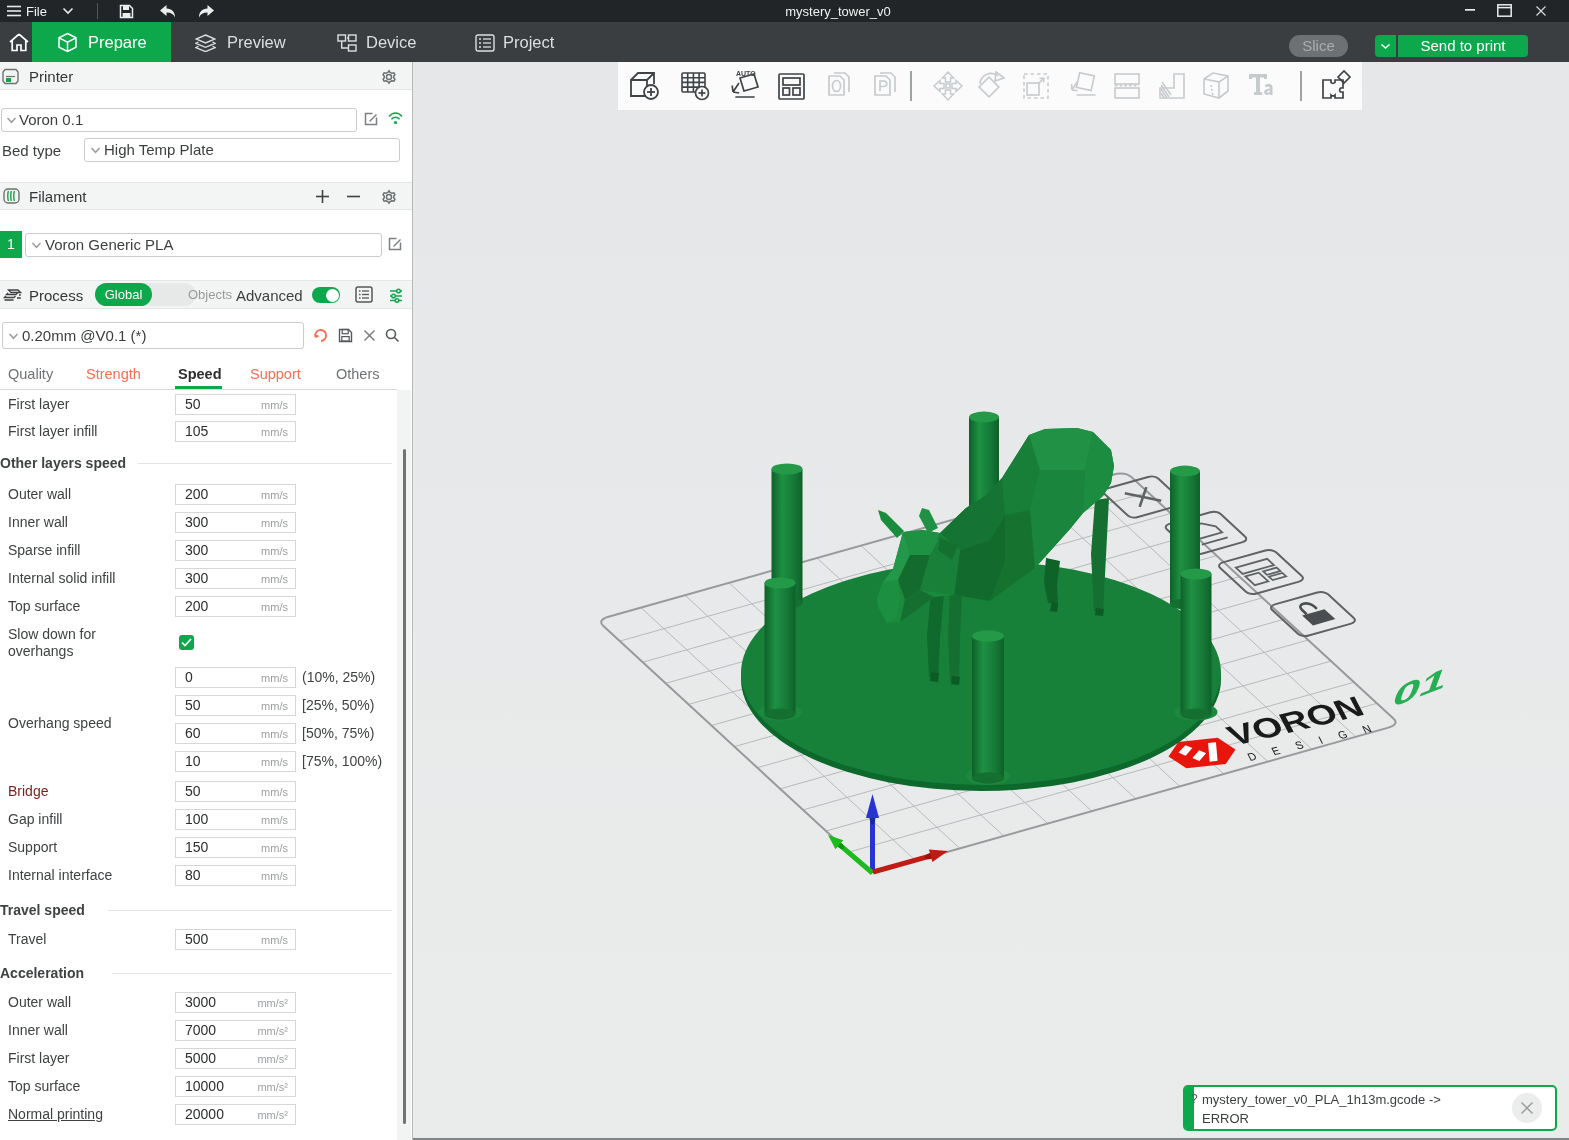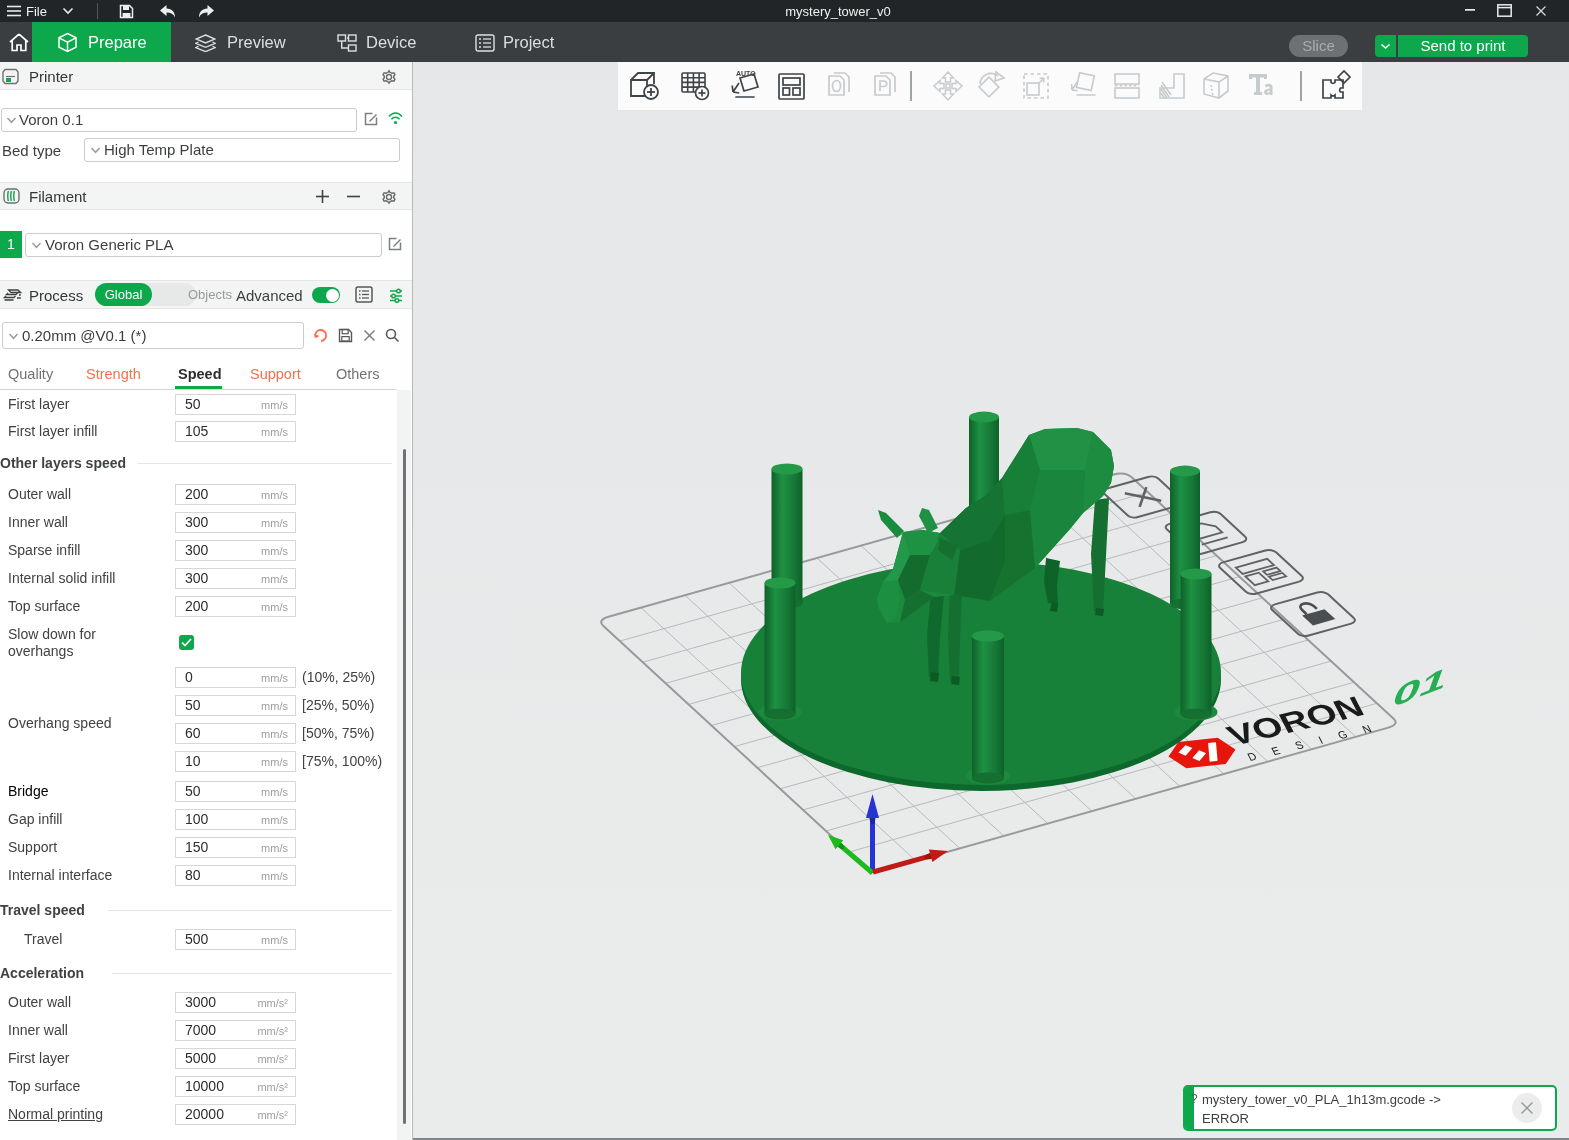--- a/index.html
+++ b/index.html
@@ -532,39 +532,39 @@
 <div class="abs" style="left:302px;top:697px;font-size:14px;color:#3F4243;">[25%, 50%)</div>
 <div class="abs" style="left:175px;top:723px;width:121px;height:21px;border:1px solid #D5D7D8;background:#fff;"></div>
     <div class="abs" style="left:185px;top:725px;font-size:14px;color:#2B2D2E;">60</div>
     <div class="abs" style="left:175px;top:728px;width:113px;text-align:right;font-size:11px;color:#9B9EA0;">mm/s</div>
 <div class="abs" style="left:302px;top:725px;font-size:14px;color:#3F4243;">[50%, 75%)</div>
 <div class="abs" style="left:175px;top:751px;width:121px;height:21px;border:1px solid #D5D7D8;background:#fff;"></div>
     <div class="abs" style="left:185px;top:753px;font-size:14px;color:#2B2D2E;">10</div>
     <div class="abs" style="left:175px;top:756px;width:113px;text-align:right;font-size:11px;color:#9B9EA0;">mm/s</div>
 <div class="abs" style="left:302px;top:753px;font-size:14px;color:#3F4243;">[75%, 100%)</div>
 <div class="abs" style="left:8px;top:715px;font-size:14px;color:#3F4243;">Overhang speed</div>
-<div class="abs" style="left:8px;top:783px;font-size:14px;color:#000000;">Bridge</div>
+<div class="abs" style="left:8px;top:783px;font-size:14px;color:#7f1d1d;">Bridge</div>
 <div class="abs" style="left:175px;top:781px;width:121px;height:21px;border:1px solid #D5D7D8;background:#fff;"></div>
     <div class="abs" style="left:185px;top:783px;font-size:14px;color:#2B2D2E;">50</div>
     <div class="abs" style="left:175px;top:786px;width:113px;text-align:right;font-size:11px;color:#9B9EA0;">mm/s</div>
 <div class="abs" style="left:8px;top:811px;font-size:14px;color:#3F4243;">Gap infill</div>
 <div class="abs" style="left:175px;top:809px;width:121px;height:21px;border:1px solid #D5D7D8;background:#fff;"></div>
     <div class="abs" style="left:185px;top:811px;font-size:14px;color:#2B2D2E;">100</div>
     <div class="abs" style="left:175px;top:814px;width:113px;text-align:right;font-size:11px;color:#9B9EA0;">mm/s</div>
 <div class="abs" style="left:8px;top:839px;font-size:14px;color:#3F4243;">Support</div>
 <div class="abs" style="left:175px;top:837px;width:121px;height:21px;border:1px solid #D5D7D8;background:#fff;"></div>
     <div class="abs" style="left:185px;top:839px;font-size:14px;color:#2B2D2E;">150</div>
     <div class="abs" style="left:175px;top:842px;width:113px;text-align:right;font-size:11px;color:#9B9EA0;">mm/s</div>
 <div class="abs" style="left:8px;top:867px;font-size:14px;color:#3F4243;">Internal interface</div>
 <div class="abs" style="left:175px;top:865px;width:121px;height:21px;border:1px solid #D5D7D8;background:#fff;"></div>
     <div class="abs" style="left:185px;top:867px;font-size:14px;color:#2B2D2E;">80</div>
     <div class="abs" style="left:175px;top:870px;width:113px;text-align:right;font-size:11px;color:#9B9EA0;">mm/s</div>
 <div class="abs" style="left:0px;top:902px;font-size:14px;color:#3F4243;font-weight:bold;">Travel speed</div>
 <div class="abs" style="left:108px;top:910px;width:284px;height:1px;background:#E3E4E4;"></div>
-<div class="abs" style="left:8px;top:930.5px;font-size:14px;color:#3F4243;margin-left:16px;">Travel</div>
+<div class="abs" style="left:8px;top:930.5px;font-size:14px;color:#3F4243;">Travel</div>
 <div class="abs" style="left:175px;top:928.5px;width:121px;height:21px;border:1px solid #D5D7D8;background:#fff;"></div>
     <div class="abs" style="left:185px;top:930.5px;font-size:14px;color:#2B2D2E;">500</div>
     <div class="abs" style="left:175px;top:933.5px;width:113px;text-align:right;font-size:11px;color:#9B9EA0;">mm/s</div>
 <div class="abs" style="left:0px;top:965px;font-size:14px;color:#3F4243;font-weight:bold;">Acceleration</div>
 <div class="abs" style="left:112px;top:973px;width:280px;height:1px;background:#E3E4E4;"></div>
 <div class="abs" style="left:8px;top:993.5px;font-size:14px;color:#3F4243;">Outer wall</div>
 <div class="abs" style="left:175px;top:991.5px;width:121px;height:21px;border:1px solid #D5D7D8;background:#fff;"></div>
     <div class="abs" style="left:185px;top:993.5px;font-size:14px;color:#2B2D2E;">3000</div>
     <div class="abs" style="left:175px;top:996.5px;width:113px;text-align:right;font-size:11px;color:#9B9EA0;">mm/s²</div>
 <div class="abs" style="left:8px;top:1021.5px;font-size:14px;color:#3F4243;">Inner wall</div>

